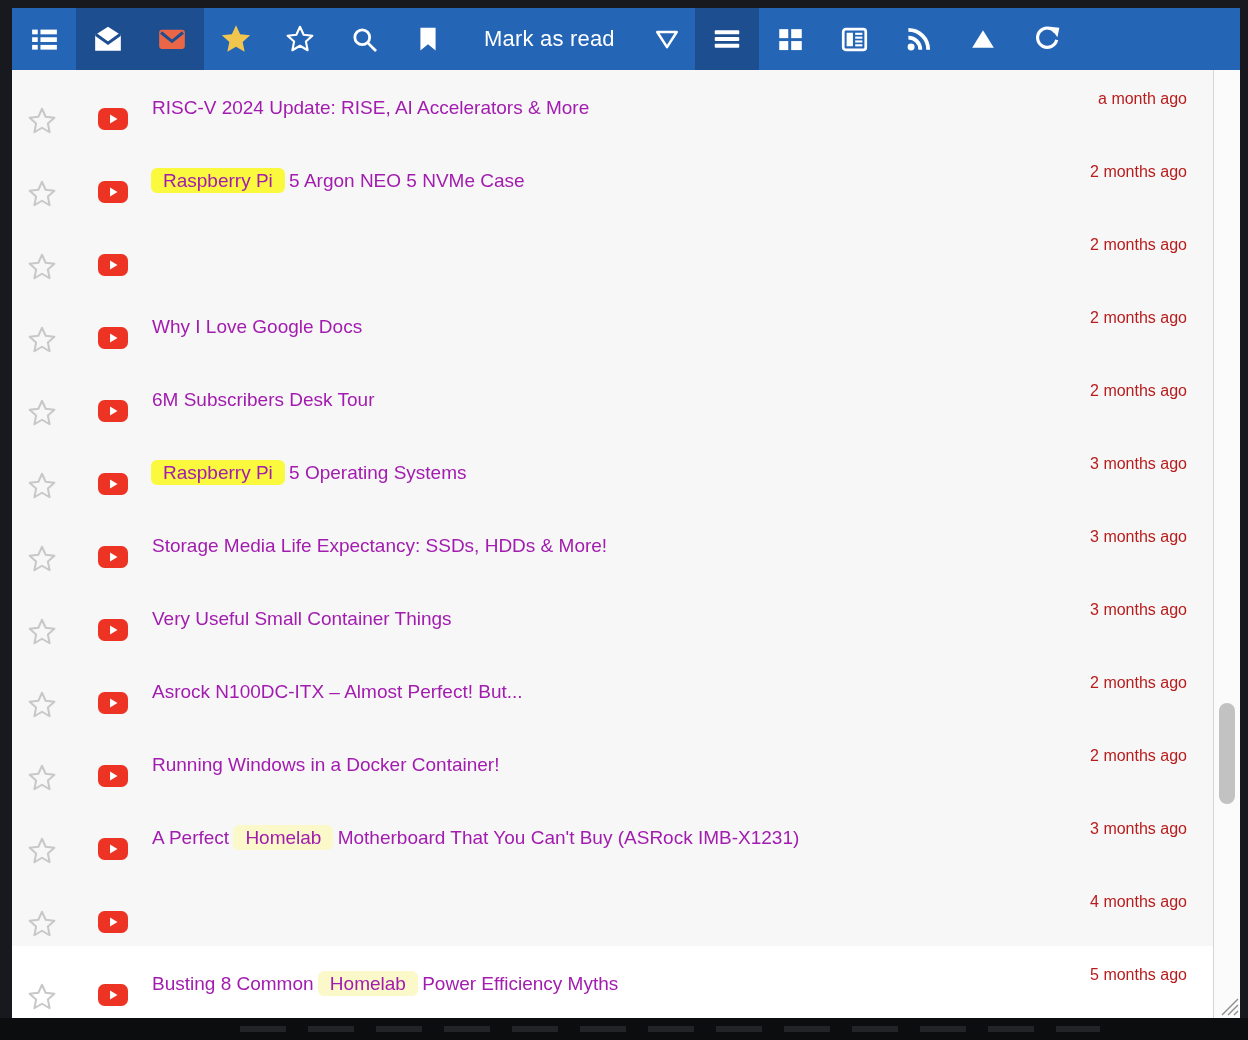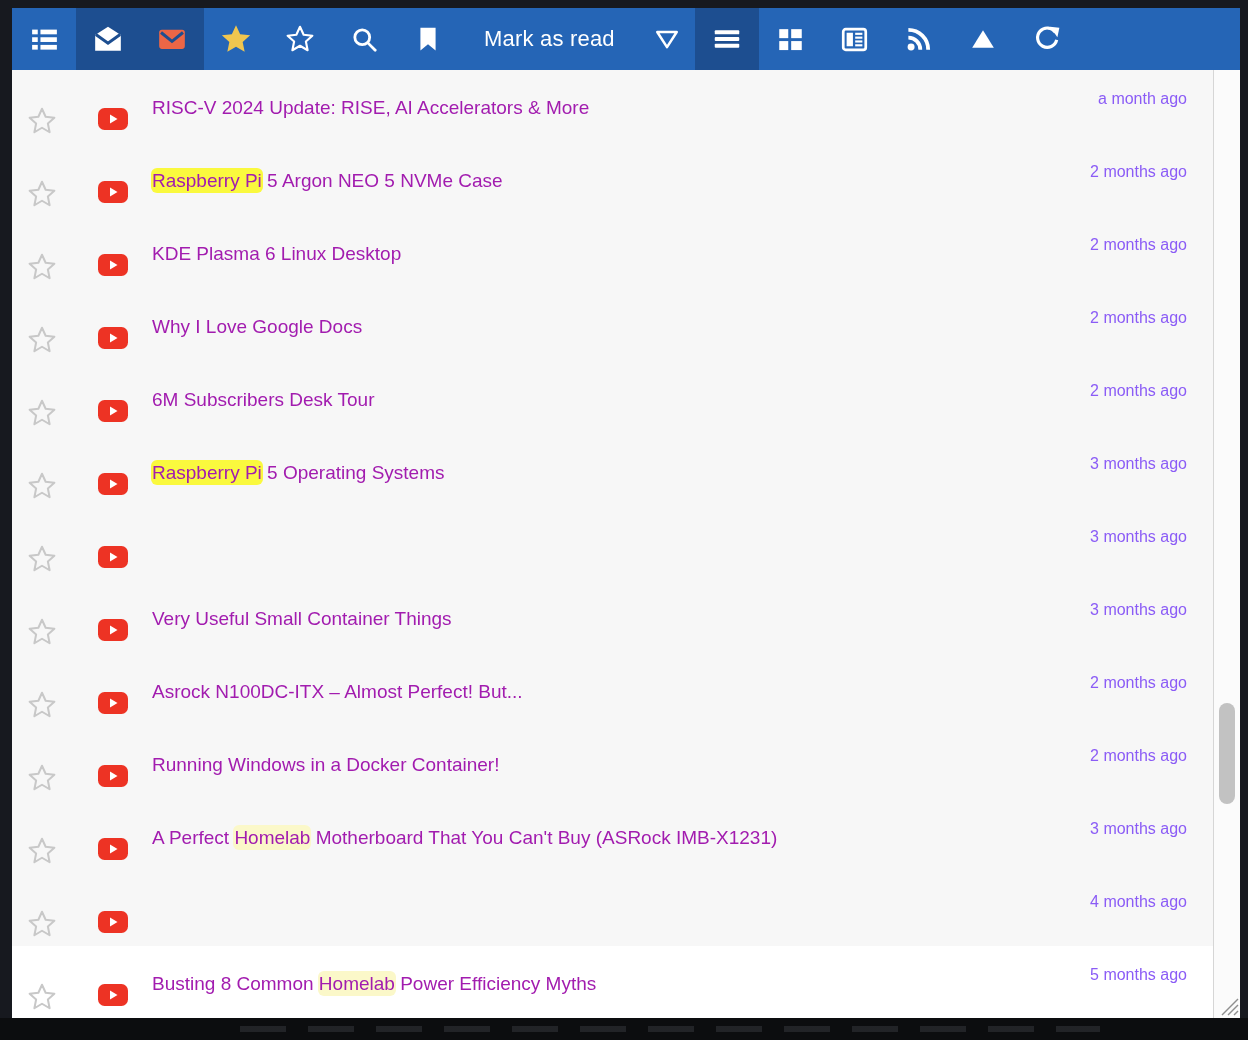--- a/index.html
+++ b/index.html
@@ -38,23 +38,23 @@
   .row { position:relative; height:73px; background:#f7f7f7; }
   .row.selected { background:#ffffff; }
   .row .star { position:absolute; left:15px; top:36px; }
   .row .yt   { position:absolute; left:86px; top:38px; }
   .row .title {
     position:absolute; left:140px; top:24px; right:180px;
     font-size:19px; line-height:28px; color:#a21caf; white-space:nowrap;
   }
   .row .time {
     position:absolute; right:26px; top:20px;
-    font-size:16px; color:#8b5cf6;
-  }
-  .hl { border-radius:6px; padding:2px 1px; margin:0 -1px; }
+    font-size:16px; color:#b91c1c;
+  }
+  .hl { border-radius:6px; padding:2px 12px; margin:0 -1px; }
   .hl-bright { background:#faf93e; }
   .hl-pale   { background:#fbf8c9; }
   
   .scrollcol {
     position:absolute; top:62px; right:0; width:27px; bottom:0;
     background:#fbfbfb; border-left:1px solid #d6d6d6;
   }
   .thumb {
     position:absolute; left:5px; top:633px; width:16px; height:101px;
     background:#c2c2c2; border-radius:8px;
@@ -222,21 +222,20 @@
     </div>
 
     <div class="row">
       <svg class="star" width="30" height="30" viewBox="0 0 24 24">
         <path d="M12 2.2 L14.9 8.6 L21.9 9.4 L16.7 14 L18.1 21 L12 17.4 L5.9 21 L7.3 14 L2.1 9.4 L9.1 8.6 Z" fill="none" stroke="#c8c8c8" stroke-width="1.6" stroke-linejoin="round"></path>
       </svg>
       <svg class="yt" width="30" height="22" viewBox="0 0 30 22">
         <rect x="0" y="0" width="30" height="22" rx="6.5" fill="#ed3324"></rect>
         <path d="M12 6.5 L19.5 11 L12 15.5 Z" fill="#ffffff"></path>
       </svg>
-      <div class="title"><span>KDE Plasma 6 Linux Desktop</span></div>
       <div class="time">2 months ago</div>
     </div>
 
     <div class="row">
       <svg class="star" width="30" height="30" viewBox="0 0 24 24">
         <path d="M12 2.2 L14.9 8.6 L21.9 9.4 L16.7 14 L18.1 21 L12 17.4 L5.9 21 L7.3 14 L2.1 9.4 L9.1 8.6 Z" fill="none" stroke="#c8c8c8" stroke-width="1.6" stroke-linejoin="round"></path>
       </svg>
       <svg class="yt" width="30" height="22" viewBox="0 0 30 22">
         <rect x="0" y="0" width="30" height="22" rx="6.5" fill="#ed3324"></rect>
         <path d="M12 6.5 L19.5 11 L12 15.5 Z" fill="#ffffff"></path>
@@ -270,20 +269,21 @@
     </div>
 
     <div class="row">
       <svg class="star" width="30" height="30" viewBox="0 0 24 24">
         <path d="M12 2.2 L14.9 8.6 L21.9 9.4 L16.7 14 L18.1 21 L12 17.4 L5.9 21 L7.3 14 L2.1 9.4 L9.1 8.6 Z" fill="none" stroke="#c8c8c8" stroke-width="1.6" stroke-linejoin="round"></path>
       </svg>
       <svg class="yt" width="30" height="22" viewBox="0 0 30 22">
         <rect x="0" y="0" width="30" height="22" rx="6.5" fill="#ed3324"></rect>
         <path d="M12 6.5 L19.5 11 L12 15.5 Z" fill="#ffffff"></path>
       </svg>
+      <div class="title"><span>Storage Media Life Expectancy: SSDs, HDDs &amp; More!</span></div>
       <div class="time">3 months ago</div>
     </div>
 
     <div class="row">
       <svg class="star" width="30" height="30" viewBox="0 0 24 24">
         <path d="M12 2.2 L14.9 8.6 L21.9 9.4 L16.7 14 L18.1 21 L12 17.4 L5.9 21 L7.3 14 L2.1 9.4 L9.1 8.6 Z" fill="none" stroke="#c8c8c8" stroke-width="1.6" stroke-linejoin="round"></path>
       </svg>
       <svg class="yt" width="30" height="22" viewBox="0 0 30 22">
         <rect x="0" y="0" width="30" height="22" rx="6.5" fill="#ed3324"></rect>
         <path d="M12 6.5 L19.5 11 L12 15.5 Z" fill="#ffffff"></path>

